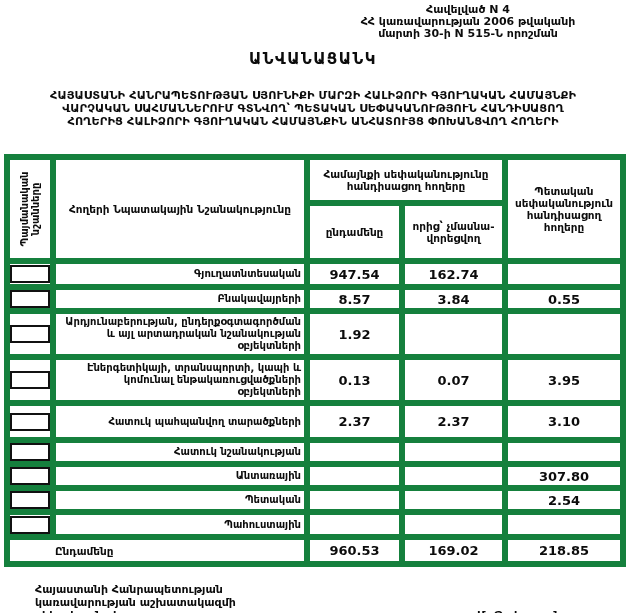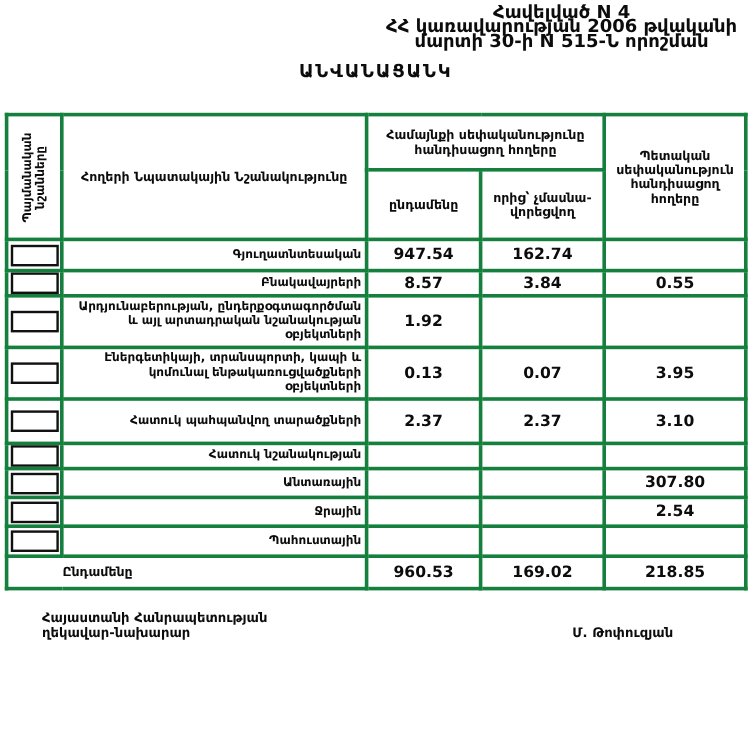--- a/index.html
+++ b/index.html
@@ -15,21 +15,21 @@
     overflow: hidden;
   }
   .page { padding-top: 4px; }
 
   
   .appendix {
     width: 300px;
     margin-left: 318px;
     text-align: center;
     font-weight: bold;
-    font-size: 15px;
+    font-size: 11px;
     line-height: 12px;
     white-space: nowrap;
   }
 
   .doc-title {
     margin-top: 10px;
     text-align: center;
     font-weight: bold;
     font-size: 15px;
     letter-spacing: 1.5px;
@@ -46,21 +46,21 @@
 
   
   table {
     border-collapse: collapse;
     table-layout: fixed;
     width: 616px;
     margin: 26px 0 0 4px;
     border: 3px solid #000;
   }
   th, td {
-    border: 3px solid #15803d;
+    border: 6px solid #15803d;
     padding: 0;
     font-weight: bold;
     vertical-align: middle;
   }
   th { font-size: 10.5px; line-height: 12px; text-align: center; padding: 2px 4px; }
   .hdr-row1 { height: 46px; }
   .hdr-row2 { height: 58px; }
   .sym-th { position: relative; }
   .vert {
     position: absolute;
@@ -117,20 +117,25 @@
 <div class="page">
 
   <div class="appendix">
     <div>Հավելված N 4</div>
     <div>ՀՀ կառավարության 2006 թվականի</div>
     <div>մարտի 30-ի N 515-Ն որոշման</div>
   </div>
 
   <div class="doc-title">ԱՆՎԱՆԱՑԱՆԿ</div>
 
+  <div class="subtitle">
+    <div>ՀԱՅԱՍՏԱՆԻ ՀԱՆՐԱՊԵՏՈՒԹՅԱՆ ՍՅՈՒՆԻՔԻ ՄԱՐԶԻ ՀԱԼԻՁՈՐԻ ԳՅՈՒՂԱԿԱՆ ՀԱՄԱՅՆՔԻ</div>
+    <div>ՎԱՐՉԱԿԱՆ ՍԱՀՄԱՆՆԵՐՈՒՄ ԳՏՆՎՈՂ՝ ՊԵՏԱԿԱՆ ՍԵՓԱԿԱՆՈՒԹՅՈՒՆ ՀԱՆԴԻՍԱՑՈՂ</div>
+    <div>ՀՈՂԵՐԻՑ ՀԱԼԻՁՈՐԻ ԳՅՈՒՂԱԿԱՆ ՀԱՄԱՅՆՔԻՆ ԱՆՀԱՏՈՒՅՑ ՓՈԽԱՆՑՎՈՂ ՀՈՂԵՐԻ</div>
+  </div>
 
   <table>
     <colgroup>
       <col style="width:46px">
       <col style="width:254px">
       <col style="width:95px">
       <col style="width:103px">
       <col style="width:118px">
     </colgroup>
     <tbody>
@@ -207,21 +212,21 @@
           </td>
       <td class="cell-label">Անտառային</td>
       <td class="cell-num"></td>
       <td class="cell-num"></td>
       <td class="cell-num">307.80</td>
     </tr>
     <tr class="r8">
       <td>
             <div class="cb"></div>
           </td>
-      <td class="cell-label">Ջրային</td>
+      <td class="cell-label">Պետական</td>
       <td class="cell-num"></td>
       <td class="cell-num"></td>
       <td class="cell-num">2.54</td>
     </tr>
     <tr class="r9">
       <td>
             <div class="cb"></div>
           </td>
       <td class="cell-label">Պահուստային</td>
       <td class="cell-num"></td>
@@ -233,18 +238,19 @@
       <td class="cell-num">960.53</td>
       <td class="cell-num">169.02</td>
       <td class="cell-num">218.85</td>
     </tr>
   </tbody>
     </table>
 
   <div class="footer">
     <div>
       <div>Հայաստանի Հանրապետության</div>
+      <div>կառավարության աշխատակազմի</div>
       <div>ղեկավար-նախարար</div>
     </div>
     <div class="signature">Մ. Թոփուզյան</div>
   </div>
 
 </div>
 
 </body></html>

